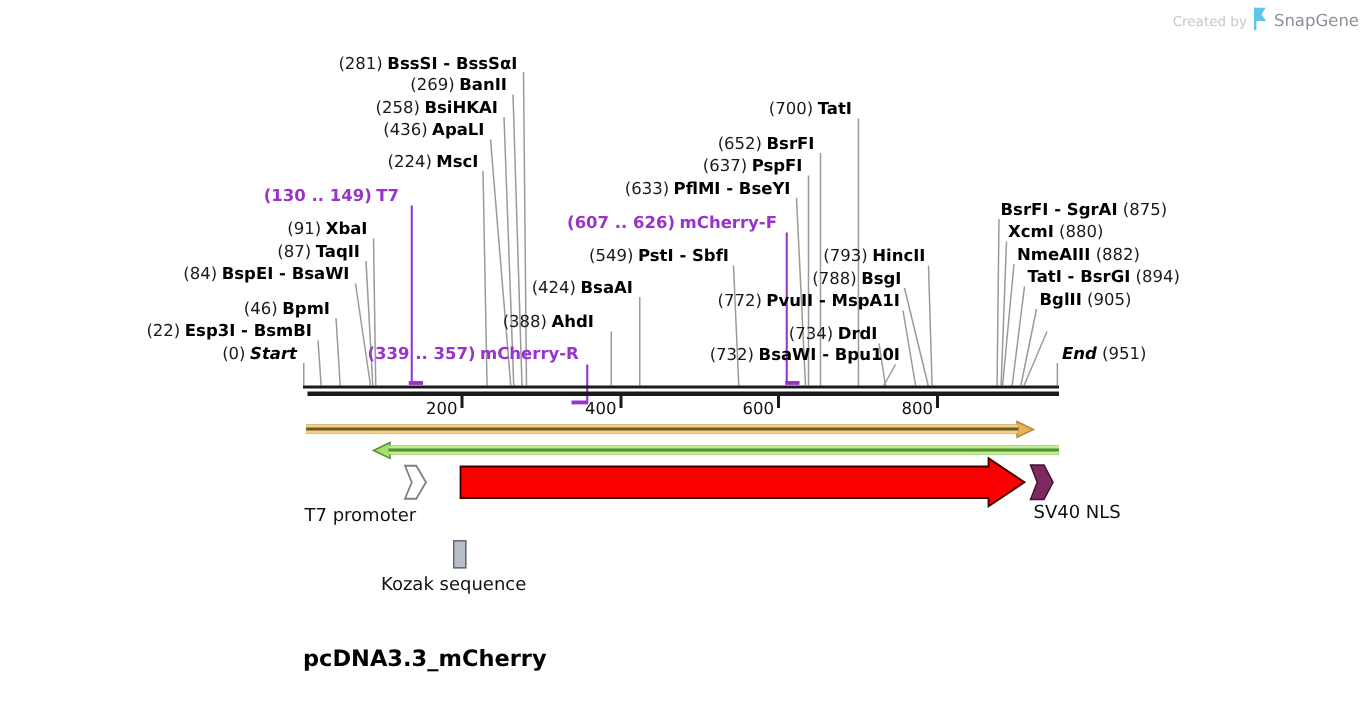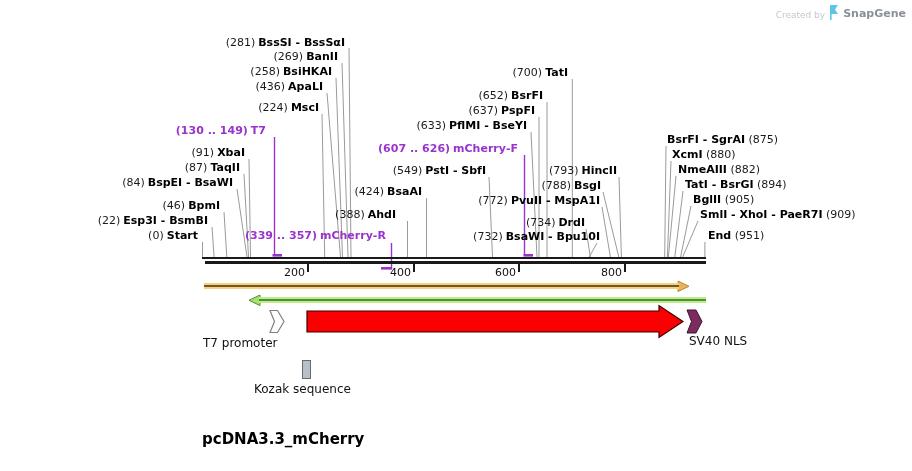--- a/index.html
+++ b/index.html
@@ -3,39 +3,39 @@
 <meta charset="utf-8">
 <style>
   html,body{margin:0;padding:0;background:#fff;}
   #stage{position:relative;width:912px;height:471px;background:#ffffff;overflow:hidden;
          font-family:"DejaVu Sans","Liberation Sans",sans-serif;color:#1a1a1a;}
   svg.overlay{position:absolute;left:0;top:0;pointer-events:none;}
   .site{position:absolute;white-space:nowrap;font-size:11px;line-height:13px;z-index:3;}
   .site .p{font-weight:400;color:#1a1a1a;margin-right:3px;}
   .site .n{font-weight:700;color:#000;}
   .site.primer .p,.site.primer .n{color:#9933CC;font-weight:700;text-align:right;}
-  .site .it{}
+  .site .it{font-style:italic;}
   .bar{position:absolute;background:#1a1a1a;z-index:2;}
   .tick{position:absolute;width:2px;height:8px;background:#1a1a1a;top:264px;z-index:2;}
   .ticknum{position:absolute;font-size:11px;top:266px;z-index:2;color:#111;}
   .amp{position:absolute;left:204px;top:283px;width:475px;height:2px;background:#6F5B1F;
        border-top:2px solid #F5D086;border-bottom:2px solid #F5D086;z-index:2;}
   .grn{position:absolute;left:259px;top:297px;width:447px;height:2px;background:#4E8F2F;
        border-top:2px solid #BFEC8E;border-bottom:2px solid #BFEC8E;z-index:2;}
   .koz{position:absolute;left:302px;top:360px;width:7px;height:17px;background:#B8BFC7;
        border:1px solid #606B76;z-index:2;}
   .flabel{position:absolute;font-size:12px;color:#111;z-index:3;white-space:nowrap;}
   .mchtxt{position:absolute;left:307px;top:314px;width:360px;text-align:center;color:#fff;
           font-size:13px;font-weight:700;z-index:4;}
   .title{position:absolute;left:202px;top:430px;width:506px;text-align:left;
          font-size:15px;font-weight:700;color:#000;z-index:3;}
   .bp{position:absolute;left:202px;top:449px;width:506px;text-align:center;font-size:12px;z-index:3;margin-top:28px;}
   .wm{position:absolute;top:5px;right:6px;display:flex;align-items:flex-end;gap:4px;z-index:3;}
   .wm .cb{font-size:9px;color:#C4C9D0;}
-  .wm .sg{font-size:11px;font-weight:700;color:#8A9099;}
+  .wm .sg{font-size:11px;font-weight:400;color:#8A9099;}
 </style>
 </head>
 <body>
 
 <div id="stage">
 
   <svg class="overlay" width="912" height="471" viewBox="0 0 912 471">
     <g stroke="#9a9a9a" stroke-width="1">
       <line x1="349" y1="48" x2="351" y2="257"></line>
       <line x1="342" y1="63" x2="348" y2="257"></line>
@@ -118,21 +118,20 @@
   <div class="site" style="top:216px;right:327px"><span class="p">(734)</span><span class="n">DrdI</span></div>
   <div class="site" style="top:194px;right:312px"><span class="p">(772)</span><span class="n">PvuII - MspA1I</span></div>
   <div class="site" style="top:179px;right:311px"><span class="p">(788)</span><span class="n">BsgI</span></div>
   <div class="site" style="top:164px;right:295px"><span class="p">(793)</span><span class="n">HincII</span></div>
 
   <div class="site" style="top:133px;left:667px"><span class="n">BsrFI - SgrAI</span>&nbsp;<span class="p">(875)</span></div>
   <div class="site" style="top:148px;left:672px"><span class="n">XcmI</span>&nbsp;<span class="p">(880)</span></div>
   <div class="site" style="top:163px;left:678px"><span class="n">NmeAIII</span>&nbsp;<span class="p">(882)</span></div>
   <div class="site" style="top:178px;left:685px"><span class="n">TatI - BsrGI</span>&nbsp;<span class="p">(894)</span></div>
   <div class="site" style="top:193px;left:693px"><span class="n">BglII</span>&nbsp;<span class="p">(905)</span></div>
-  <div class="site" style="top:208px;left:700px"><span class="n">SmlI - XhoI - PaeR7I</span>&nbsp;<span class="p">(909)</span></div>
   <div class="site" style="top:229px;left:708px"><span class="n it">End</span>&nbsp;<span class="p">(951)</span></div>
 
   <div class="bar" style="left:202px;top:257px;width:504px;height:2px"></div>
   <div class="bar" style="left:205px;top:261px;width:501px;height:3px"></div>
 
   <div class="tick" style="left:307px"></div>
   <div class="tick" style="left:413px"></div>
   <div class="tick" style="left:518px"></div>
   <div class="tick" style="left:624px"></div>
   <div class="ticknum" style="right:607px">200</div>

